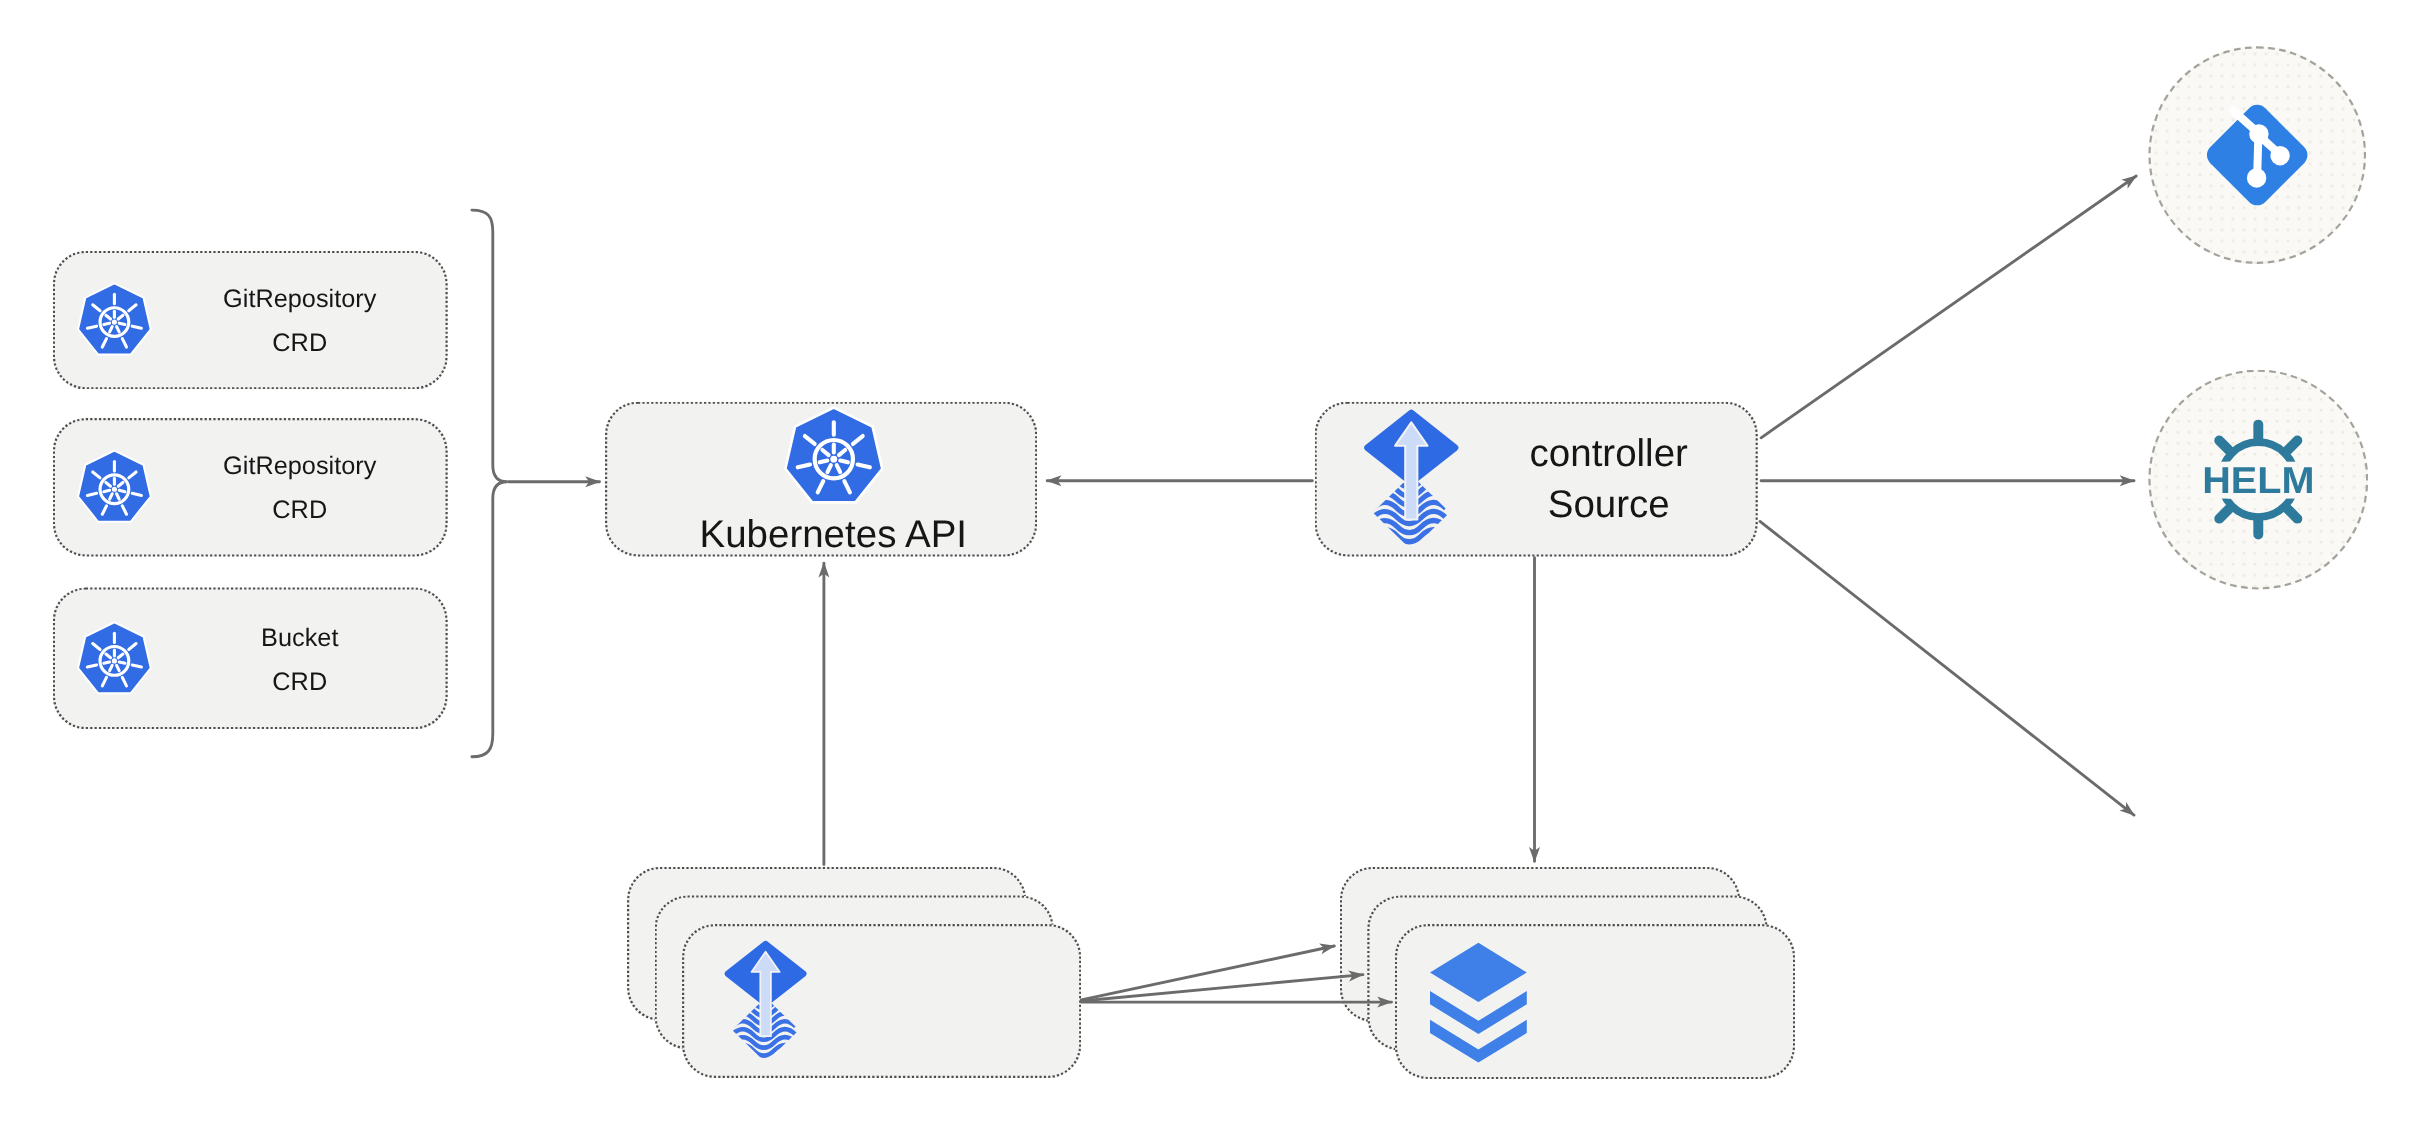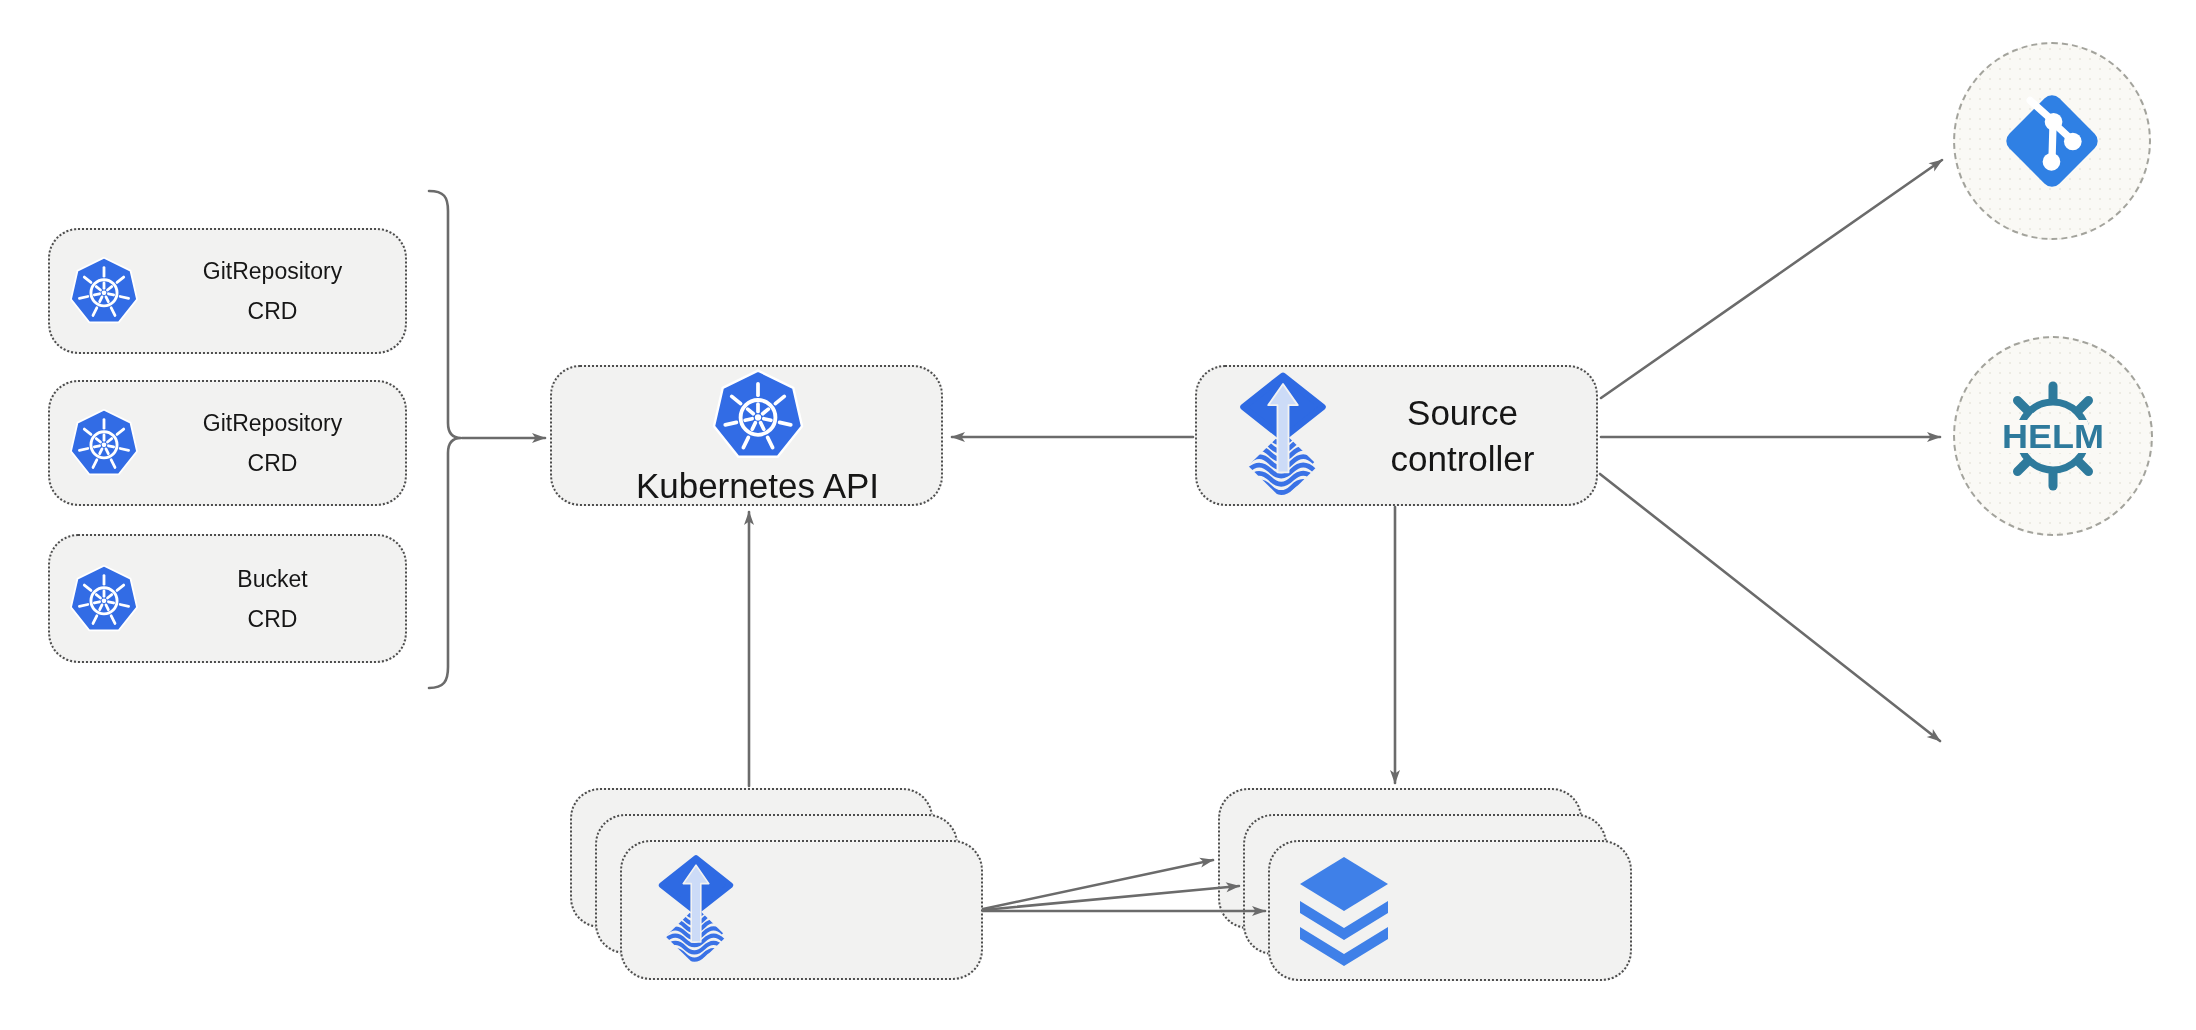--- a/index.html
+++ b/index.html
@@ -194,22 +194,22 @@
           <path d="M12 90 c8 -8 16 -8 24 0 c8 8 16 8 24 0 c8 -8 16 -8 24 0"></path>
           <path d="M12 99 c8 -8 16 -8 24 0 c8 8 16 8 24 0 c8 -8 16 -8 24 0"></path>
           <path d="M12 108 c8 -8 16 -8 24 0 c8 8 16 8 24 0 c8 -8 16 -8 24 0"></path>
           <path d="M12 117 c8 -8 16 -8 24 0 c8 8 16 8 24 0 c8 -8 16 -8 24 0"></path>
           <path d="M12 126 c8 -8 16 -8 24 0 c8 8 16 8 24 0 c8 -8 16 -8 24 0"></path>
         </g>
         <path class="flux-a" d="M50 14 L66 37 L56 37 L56 110 L44 110 L44 37 L34 37 Z"></path>
       </svg>
     </span>
     <div class="label biglabel">
+      <span class="ln">controller</span>
       <span class="ln">Source</span>
-      <span class="ln">controller</span>
     </div>
   </div>
 
   <div class="ghost" style="left:570px;top:788px;width:363px;height:140px;"></div>
   <div class="ghost" style="left:595px;top:814px;width:363px;height:140px;"></div>
   <div class="node" style="left:620px;top:840px;width:363px;height:140px;padding-left:34px;">
     <span class="iconwrap">
       <svg viewBox="0 0 100 140" width="80" height="112">
         <path class="flux-d" d="M50 5 L93 39 L50 73 L7 39 Z"></path>
         <clipPath id="fxb">

